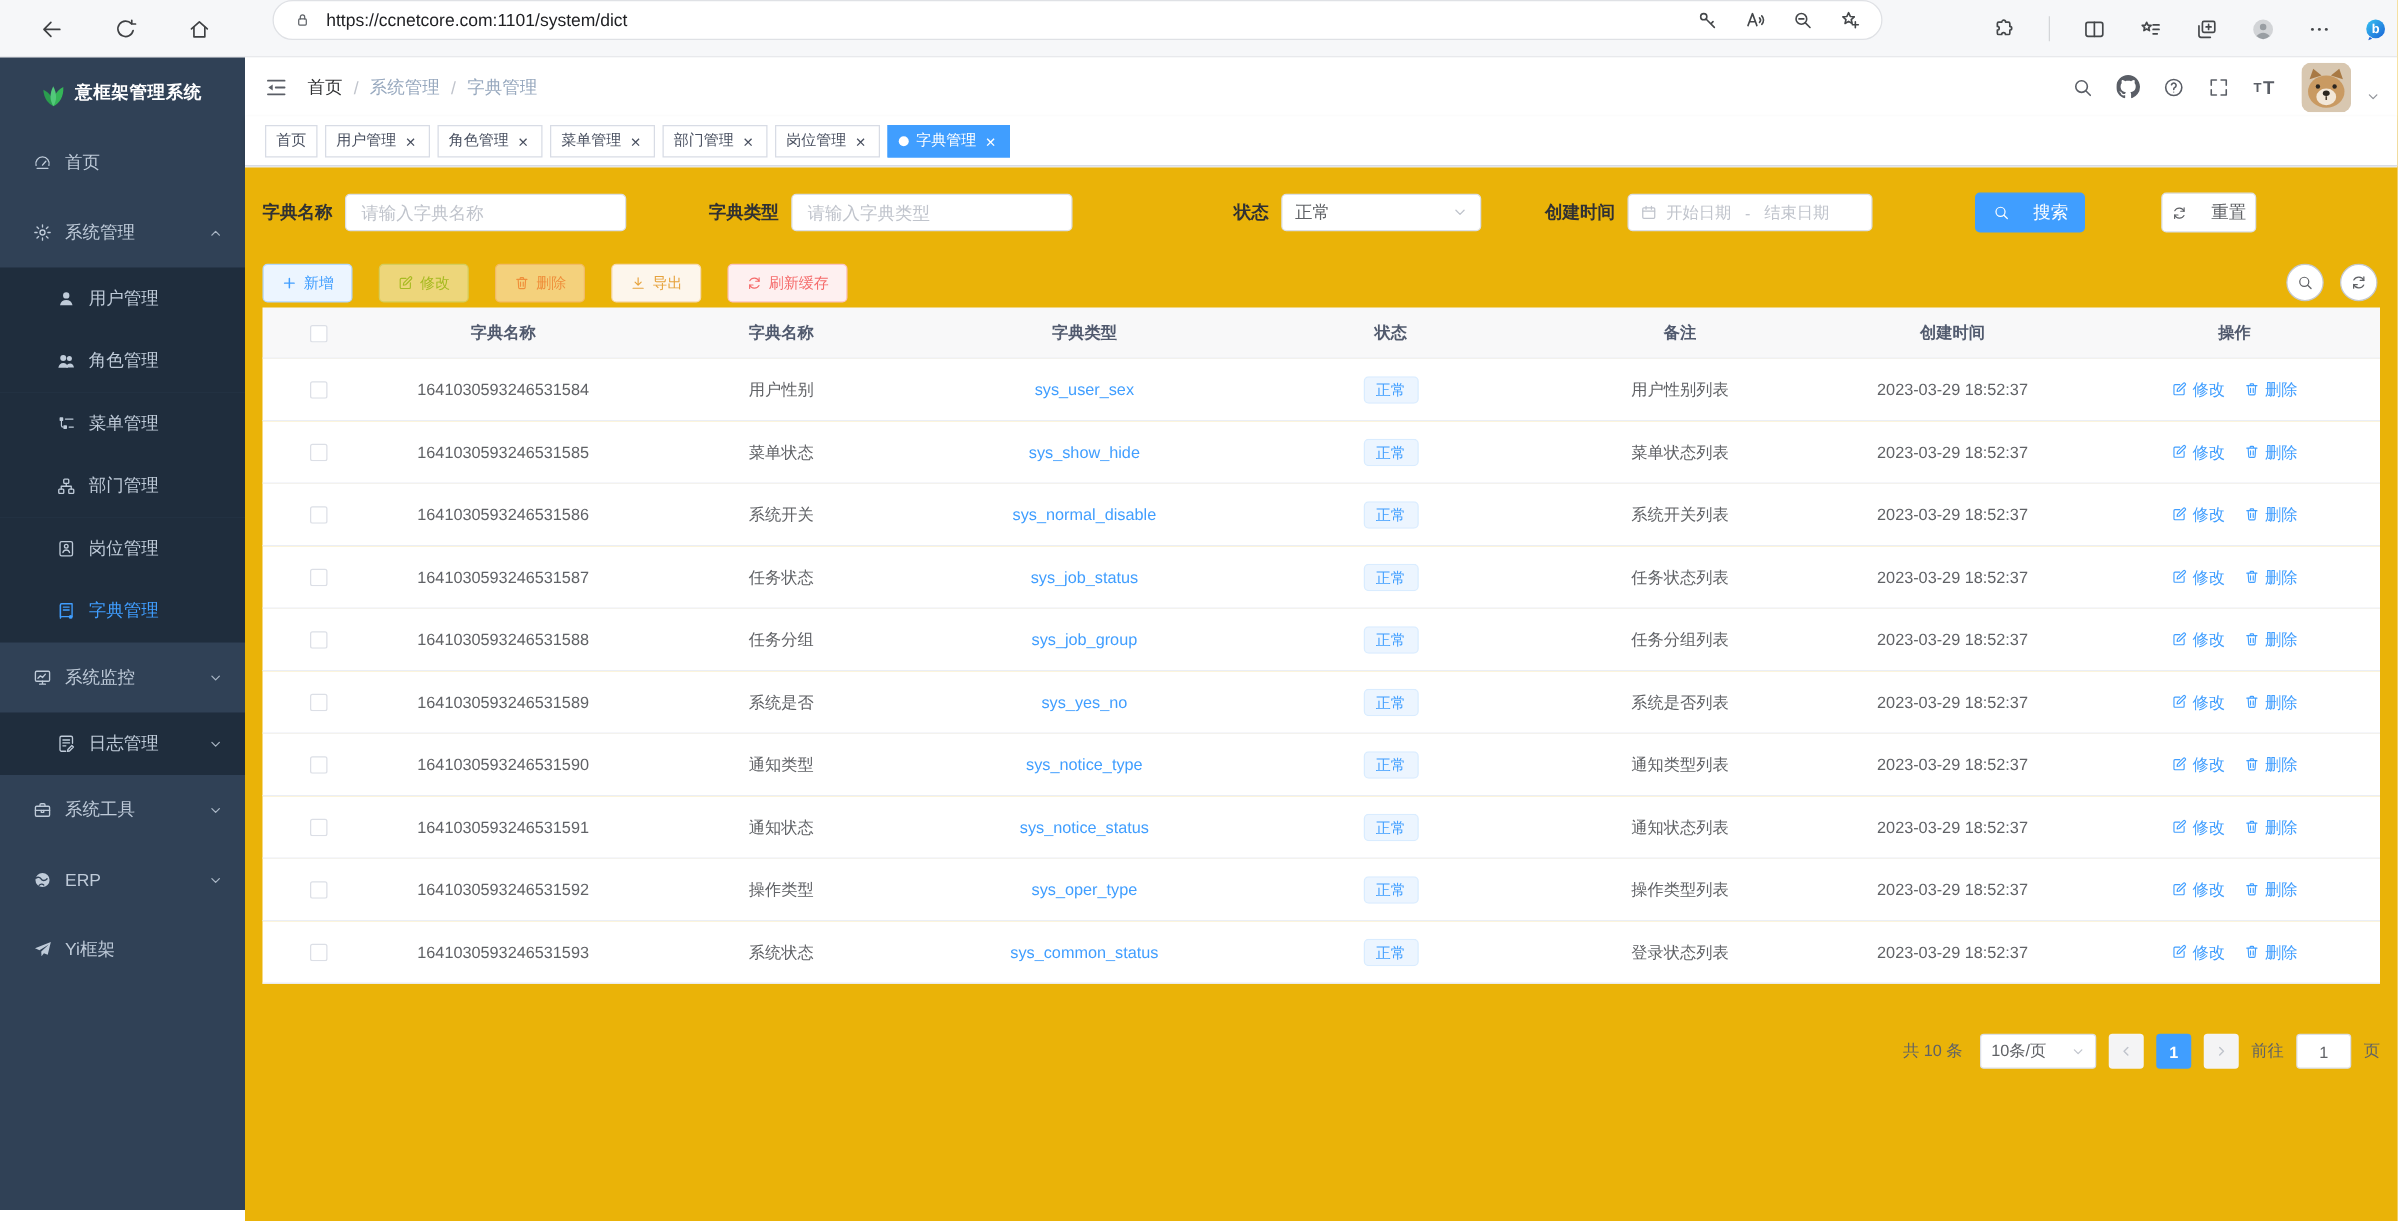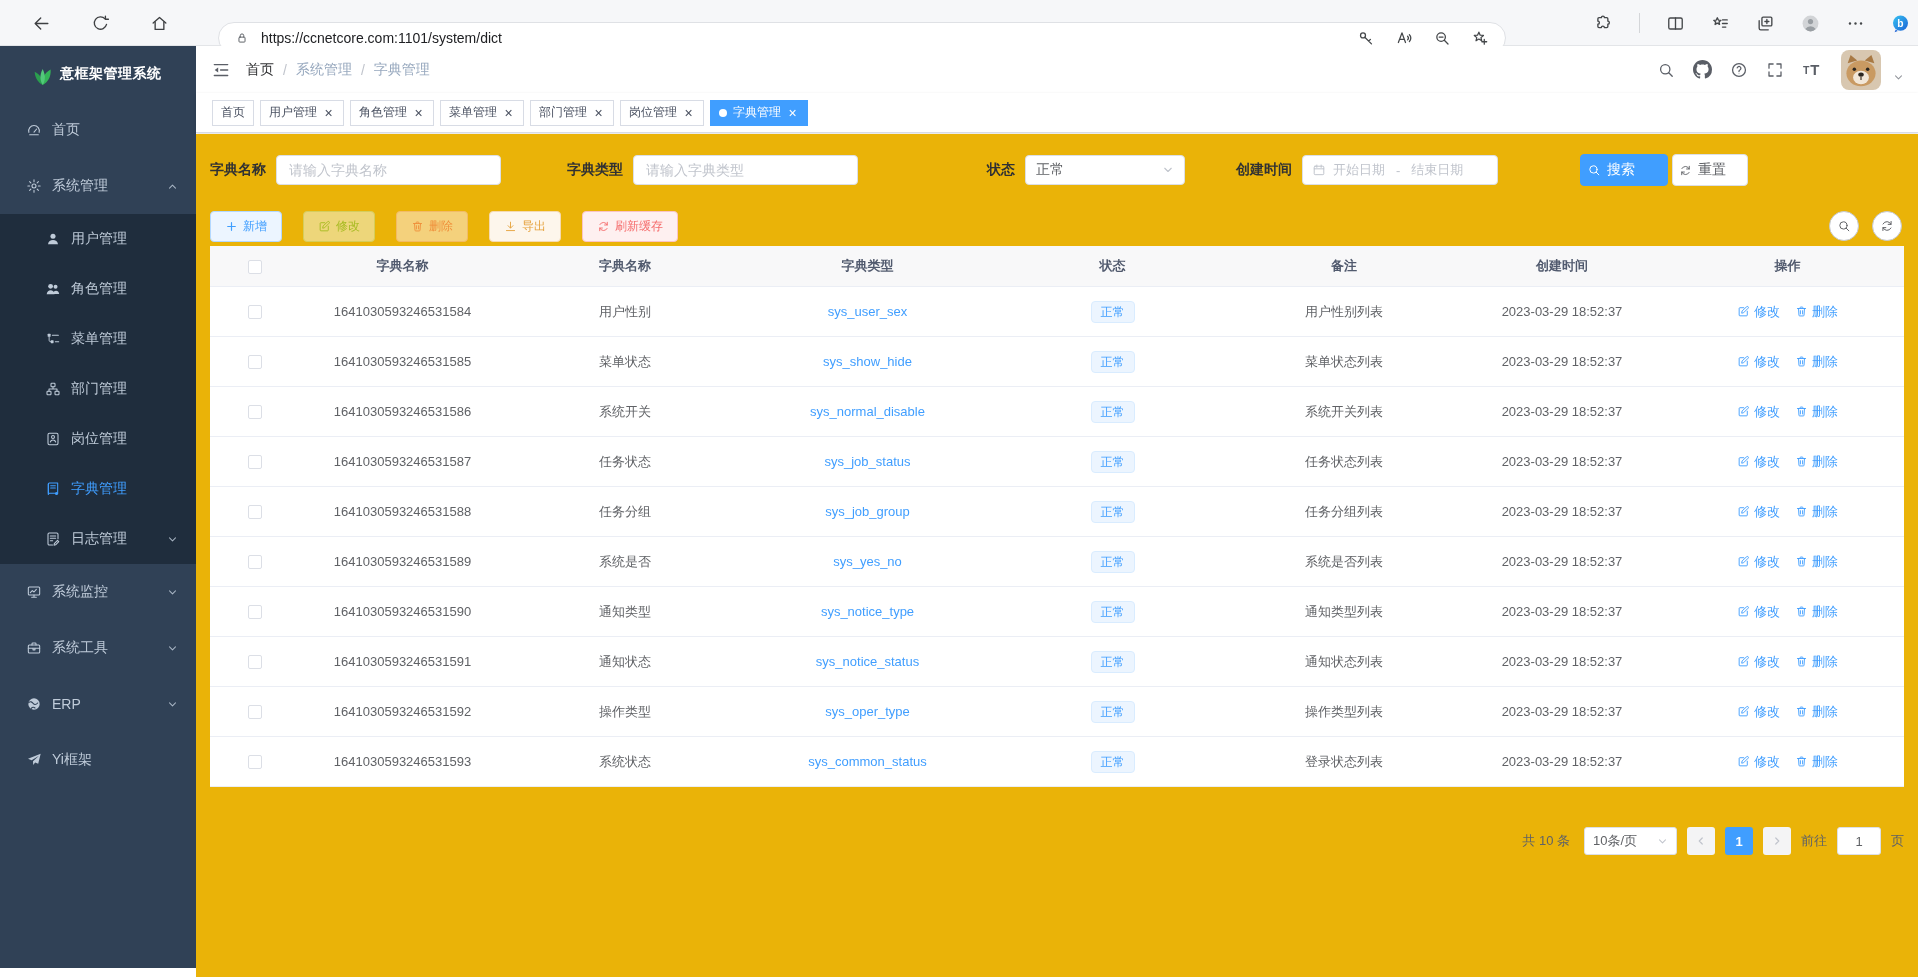--- a/index.html
+++ b/index.html
@@ -5,21 +5,21 @@
   html,body{margin:0;padding:0}
   body{width:1918px;height:977px;position:relative;overflow:hidden;background:#fff;
        font-family:"Liberation Sans","DejaVu Sans",sans-serif;-webkit-font-smoothing:antialiased}
   .ic{fill:none;stroke:currentColor;stroke-width:1.7;stroke-linecap:round;stroke-linejoin:round}
   svg{display:inline-block;vertical-align:middle}
 
   
   .chrome{position:absolute;left:0;top:0;right:0;height:46px;background:#f6f7f9;border-bottom:1px solid #e3e5e8;box-sizing:border-box}
   .chrome-left{position:absolute;left:32px;top:0;height:46px;display:flex;align-items:center;gap:40px;color:#3e4043}
   .chrome-left svg{width:19px;height:19px}
-  .url-pill{position:absolute;left:218px;top:22px;width:1288px;height:32px;background:#fff;border:1px solid #dfe1e5;
+  .url-pill{position:absolute;left:218px;top:0;width:1288px;height:32px;background:#fff;border:1px solid #dfe1e5;
             border-radius:16px;display:flex;align-items:center;padding:0 16px;box-sizing:border-box;gap:12px}
   .url-pill .lock{width:14px;height:14px;color:#5f6368;flex:none}
   .url-text{flex:1;font-size:14px;color:#202124;white-space:nowrap;overflow:hidden}
   .pill-icons{display:flex;align-items:center;gap:20px;color:#44474a}
   .pill-icons svg{width:18px;height:18px}
   .chrome-right{position:absolute;right:8px;top:0;height:46px;display:flex;align-items:center;gap:26px;color:#44474a}
   .chrome-right svg{width:19px;height:19px}
   .vdiv{width:1px;height:20px;background:#d4d6d9}
   .copilot{width:27px;height:27px}
 
@@ -65,21 +65,21 @@
   .flabel{font-size:14px;font-weight:700;color:#303133;margin-right:10px;white-space:nowrap}
   .finput{width:225px;height:30px;border:1px solid #dcdfe6;border-radius:4px;padding:0 12px;font-size:14px;color:#606266;
           box-sizing:border-box;outline:none;font-family:inherit;background:#fff}
   .finput::placeholder{color:#c0c4cc}
   .fselect{width:160px;height:30px;border:1px solid #dcdfe6;border-radius:4px;display:flex;align-items:center;
            justify-content:space-between;padding:0 10px;font-size:14px;color:#606266;box-sizing:border-box;cursor:pointer;background:#fff}
   .fselect svg{width:12px;height:12px;color:#c0c4cc}
   .fdate{width:196px;height:30px;border:1px solid #dcdfe6;border-radius:4px;display:flex;align-items:center;
          padding:0 9px;gap:7px;font-size:13px;color:#c0c4cc;box-sizing:border-box;background:#fff;cursor:pointer}
   .fdate svg{width:14px;height:14px;flex:none}
-  .btn{height:32px;border-radius:4px;font-size:14px;display:inline-flex;align-items:center;gap:6px;
+  .btn{height:32px;border-radius:4px;font-size:14px;display:inline-flex;align-items:center;justify-content:center;gap:19px;
        cursor:pointer;border:1px solid transparent;font-family:Liberation Serif, serif;box-sizing:border-box}
   .btn svg{width:14px;height:14px}
   .btn-search{width:88px;background:#409eff;color:#fff;border-color:#409eff}
   .btn-reset{width:76px;background:#fff;color:#606266;border-color:#dcdfe6}
 
   .toolbar{height:40px;display:flex;align-items:center;gap:21px;position:relative}
   .tb{height:31px;padding:0 14px;border-radius:4px;font-size:12px;display:inline-flex;align-items:center;gap:5px;
       border:1px solid;cursor:pointer;font-family:inherit;background:#fff;box-sizing:border-box}
   .tb svg{width:13px;height:13px}
   .tb-primary{color:#409eff;background:#ecf5ff;border-color:#b3d8ff}
@@ -441,34 +441,34 @@
           <use href="#s-badge"></use>
         </svg>
         <span>岗位管理</span>
       </div>
       <div class="menu-item sub active">
         <svg class="mi ic">
           <use href="#s-book"></use>
         </svg>
         <span>字典管理</span>
       </div>
-      <div class="menu-item sub">
-        <svg class="mi ic">
-          <use href="#s-log"></use>
-        </svg>
-        <span>日志管理</span>
+      <div class="menu-item">
+        <svg class="mi ic">
+          <use href="#s-monitor"></use>
+        </svg>
+        <span>系统监控</span>
         <svg class="chev ic ">
           <use href="#s-chev"></use>
         </svg>
       </div>
-      <div class="menu-item">
-        <svg class="mi ic">
-          <use href="#s-monitor"></use>
-        </svg>
-        <span>系统监控</span>
+      <div class="menu-item sub">
+        <svg class="mi ic">
+          <use href="#s-log"></use>
+        </svg>
+        <span>日志管理</span>
         <svg class="chev ic ">
           <use href="#s-chev"></use>
         </svg>
       </div>
       <div class="menu-item">
         <svg class="mi ic">
           <use href="#s-toolbox"></use>
         </svg>
         <span>系统工具</span>
         <svg class="chev ic ">
@@ -590,21 +590,21 @@
         <span style="margin:0 4px">-</span>
         <span>结束日期</span>
       </div>
     </div>
     <button class="btn btn-search fitem" style="left:1370px">
       <svg class="ic">
           <use href="#s-search"></use>
         </svg>
       <span>搜索</span>
     </button>
-    <button class="btn btn-reset fitem" style="left:1462px">
+    <button class="btn btn-reset fitem" style="left:1519px">
       <svg class="ic" style="width:13px;height:13px">
           <use href="#s-refresh"></use>
         </svg>
       <span>重置</span>
     </button>
   </div>
 
   <div class="toolbar">
     <span id="toolbar-btns" style="display:flex;gap:21px">
         <button class="tb tb-primary">

